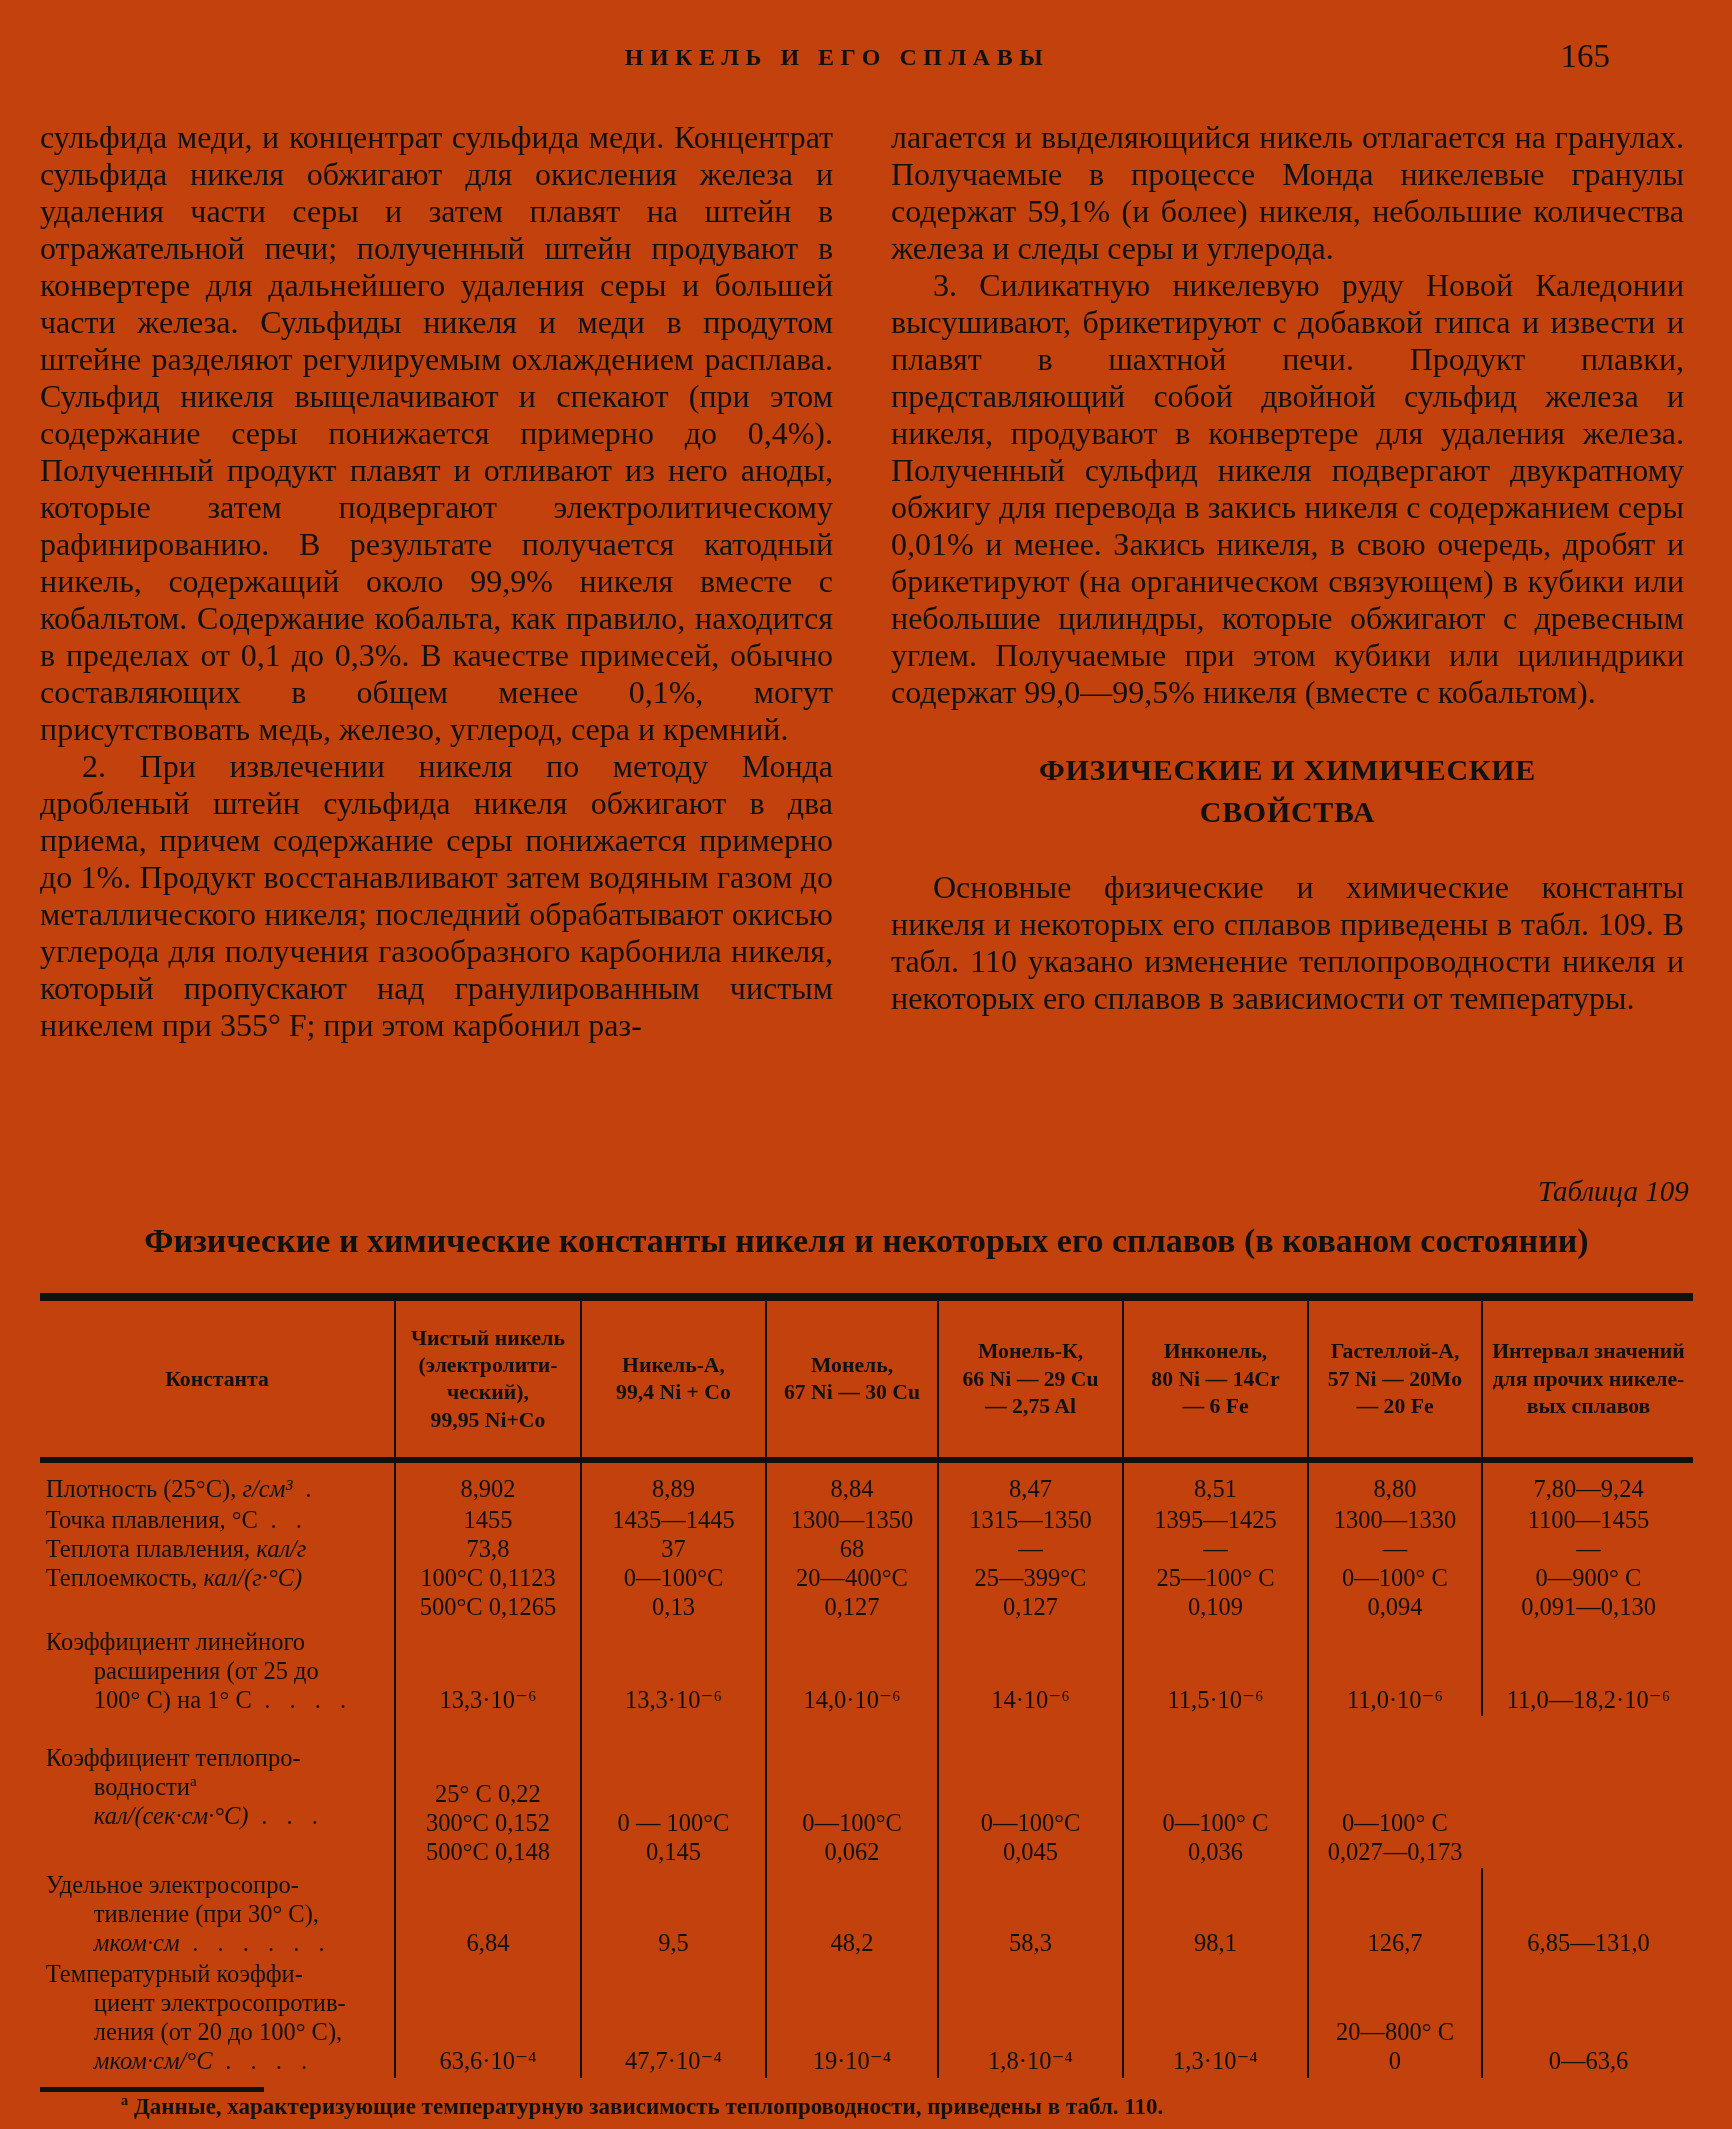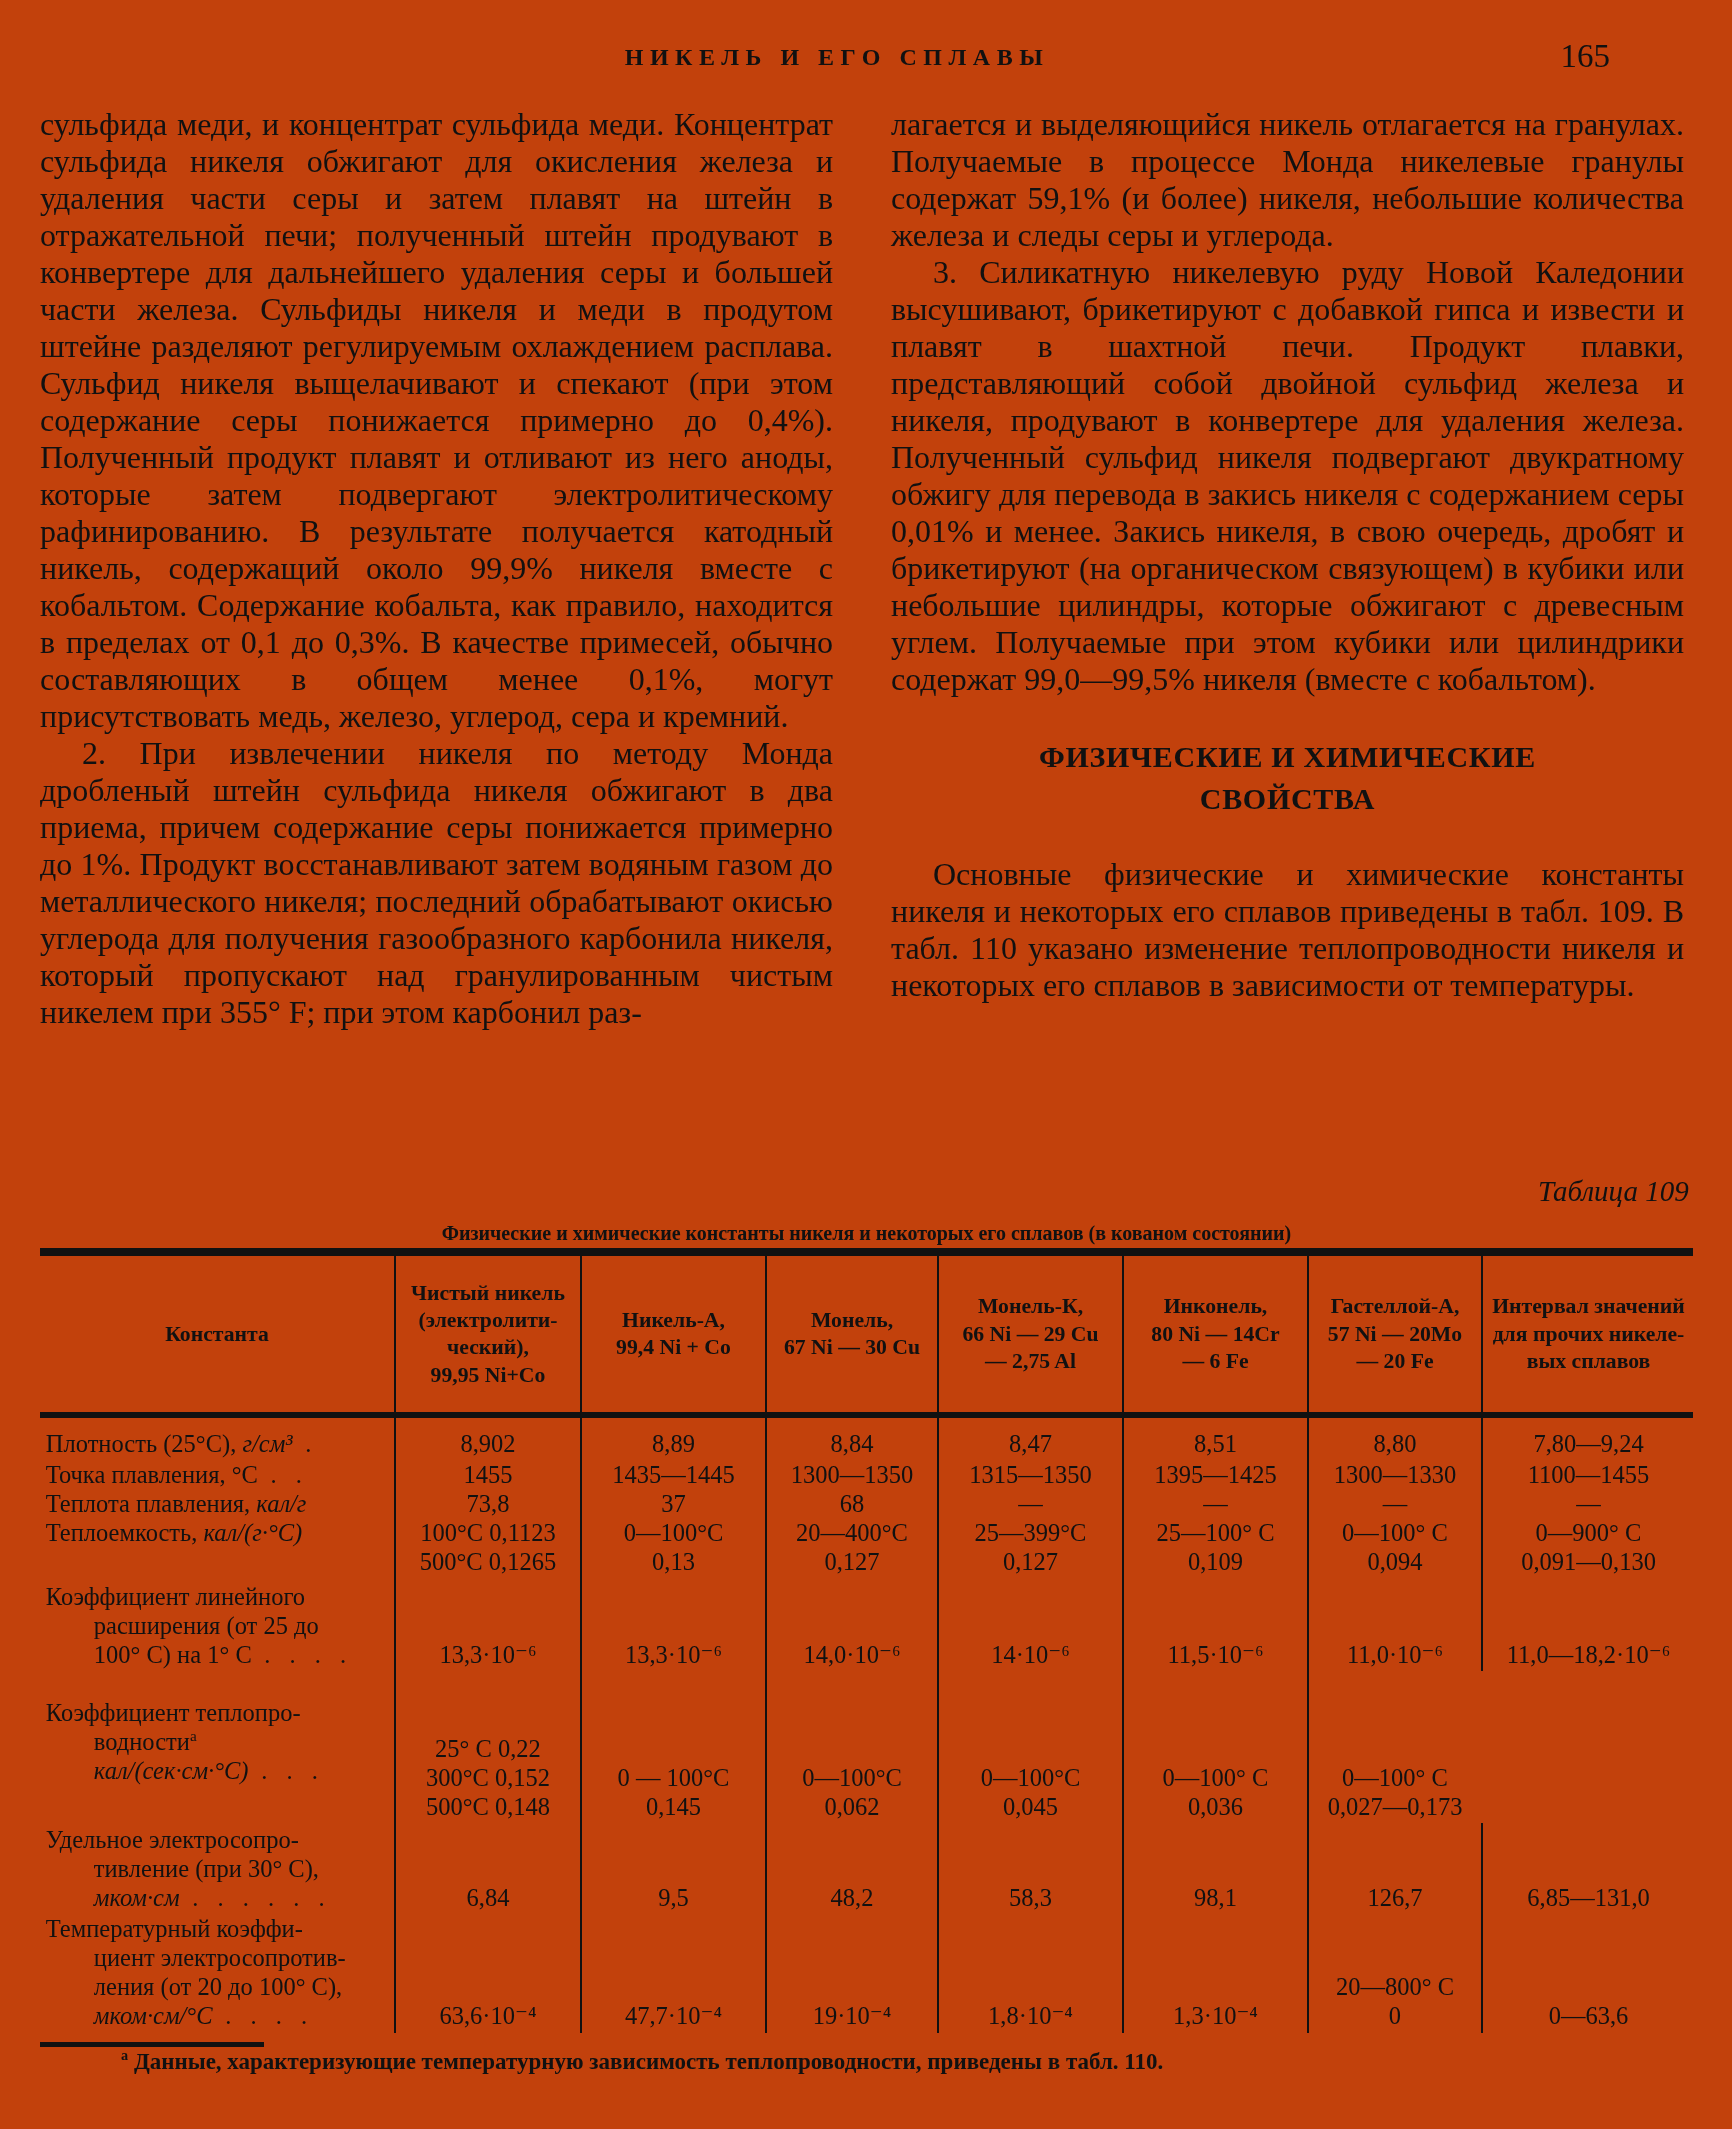--- a/index.html
+++ b/index.html
@@ -11,32 +11,32 @@
   }
   
   .running-head { position: absolute; top: 38px; left: 40px; right: 40px; height: 43px; }
   .rh-title {
     display: block; text-align: center; font-weight: bold;
     font-size: 24px; letter-spacing: 6.5px; padding-top: 5.8px;
     transform: translateX(-29px);
   }
   .rh-page { position: absolute; right: 82px; top: 0; font-size: 33px; }
   
-  .cols { position: absolute; top: 106px; left: 40px; width: 1653px; display: flex; gap: 58px; }
+  .cols { position: absolute; top: 119px; left: 40px; width: 1653px; display: flex; gap: 58px; }
   .col { width: 793px; }
   .col p { text-align: justify; font-size: 32px; line-height: 37px; hyphens: auto; }
   .col p.indent { text-indent: 42px; }
   .sec-heading {
     text-align: center; font-size: 30px; line-height: 42px; font-weight: bold;
     margin: 38px 0 36px; white-space: pre-line; letter-spacing: 0.7px;
   }
   
   .tablewrap { position: absolute; top: 1175px; left: 40px; width: 1653px; }
   .tbl-label { text-align: right; font-style: italic; font-size: 29px; margin: 0 4.3px 14.4px 0; }
-  .tbl-title { text-align: center; font-weight: bold; font-size: 20px; margin-bottom: 3px; }
+  .tbl-title { text-align: center; font-weight: bold; font-size: 34px; margin-bottom: 33px; }
   .tbl { border-top: 8px solid #111; }
   .row { display: grid; grid-template-columns: 354px 186px 185px 172px 185px 185px 174px 213px; }
   .cell {
     display: flex; flex-direction: column; justify-content: flex-end; align-items: center;
     padding: 0 4.3px 2.9px; font-size: 24.5px; line-height: 29px;
   }
   .cell + .cell { border-left: 2.9px solid #111; }
   .cell span { white-space: pre-line; text-align: center; display: block; }
   .hdr { border-bottom: 6.5px solid #111; min-height: 162px; }
   .hdr .cell { justify-content: center; font-weight: bold; font-size: 21.7px; line-height: 27.4px; padding: 8.7px 4.3px; }

